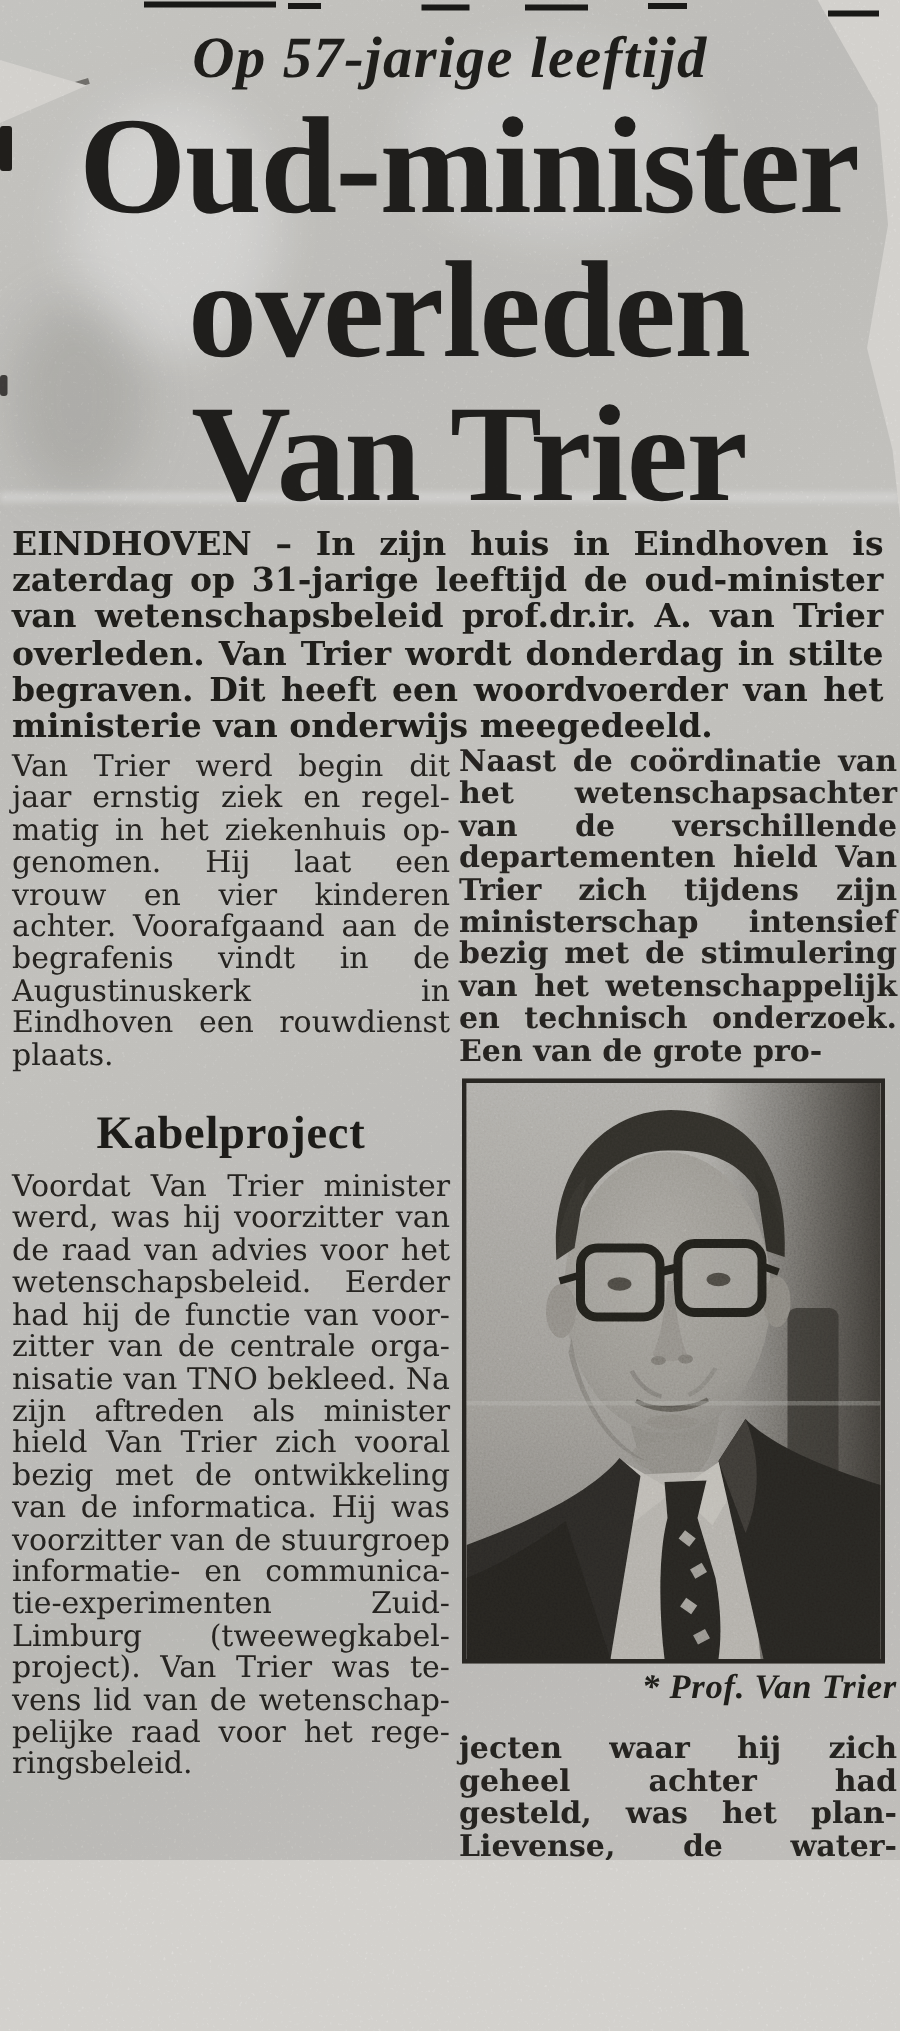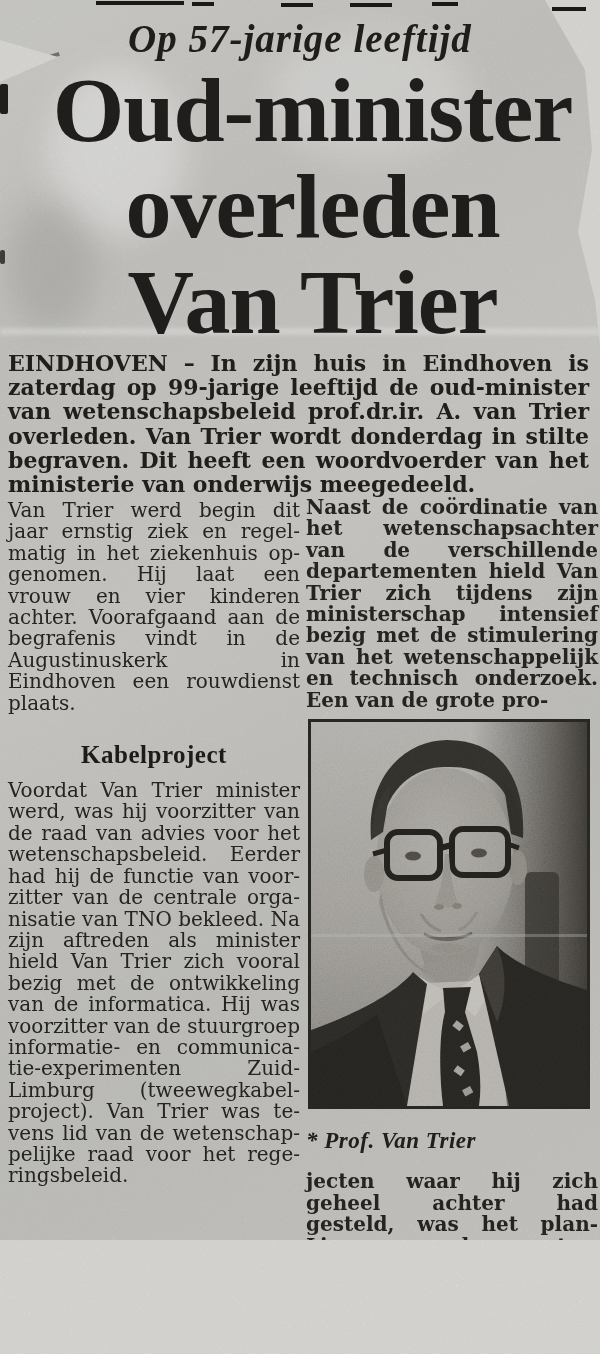--- a/index.html
+++ b/index.html
@@ -60,32 +60,32 @@
     position:absolute; width:292px;
     font-size:20px; line-height:21.4px; text-align:justify;
     color:#2b2925; hyphens:manual; -webkit-hyphens:manual;
   }
   .col p { margin-bottom:7px; }
   .col-left  { left:8px;  top:500px; }
   .col-right { left:306px; top:497px; font-weight:bold; }
   .col-left .bold { font-weight:bold; }
   .subhead {
     text-align:center; font-family:"Liberation Serif", serif; font-weight:bold;
-    font-size:25px; line-height:36px; margin:23px 0 7px; color:#21201c;
+    font-size:31px; line-height:36px; margin:23px 0 7px; color:#21201c;
     letter-spacing:.5px;
   }
   .photo-frame {
     margin:8px 0 0 2px; width:282px; height:390px;
     border:3px solid #2e2c28; background:#b3b0aa;
   }
   .photo-frame svg { display:block; width:276px; height:384px; }
   .caption {
-    margin-top:21px; font-family:"Liberation Serif", serif;
+    margin-top:5px; font-family:"Liberation Serif", serif;
     font-style:italic; font-weight:bold; font-size:23px;
-    text-align:left; color:#24231f; letter-spacing:.5px;
+    text-align:right; color:#24231f; letter-spacing:.5px;
   }
   .cont { margin-top:20px; }
 
   .noise { position:absolute; inset:0; z-index:40; pointer-events:none; }
 </style>
 </head>
 <body>
 
 <div id="stage">
 
@@ -105,21 +105,21 @@
     <div class="edge-mark m1"></div>
     <div class="edge-mark m2"></div>
 
     <div class="kicker">Op 57-jarige leeftijd</div>
     <h1 class="headline">
       <span class="hl">Oud-minister</span>
       <span class="hl">overleden</span>
       <span class="hl">Van Trier</span>
     </h1>
 
-    <p class="lede">EINDHOVEN – In zijn huis in Eindhoven is zater­dag op 99-jarige leeftijd de oud-minister van we­tenschapsbeleid prof.dr.ir. A. van Trier overleden. Van Trier wordt donderdag in stilte begraven. Dit heeft een woordvoerder van het ministerie van on­derwijs meegedeeld.</p>
+    <p class="lede">EINDHOVEN – In zijn huis in Eindhoven is zater­dag op 31-jarige leeftijd de oud-minister van we­tenschapsbeleid prof.dr.ir. A. van Trier overleden. Van Trier wordt donderdag in stilte begraven. Dit heeft een woordvoerder van het ministerie van on­derwijs meegedeeld.</p>
 
     <div class="col col-left">
       <p>Van Trier werd begin dit jaar ernstig ziek en regel­matig in het ziekenhuis op­genomen. Hij laat een vrouw en vier kinderen achter. Voorafgaand aan de begra­fenis vindt in de Augusti­nuskerk in Eindhoven een rouwdienst plaats.</p>
       <h2 class="subhead">Kabelproject</h2>
       <p>Voordat Van Trier minister werd, was hij voorzitter van de raad van advies voor het wetenschaps­beleid. Eerder had hij de functie van voor­zitter van de centrale orga­nisatie van TNO bekleed. Na zijn aftreden als minister hield Van Trier zich vooral bezig met de ontwikkeling van de informatica. Hij was voorzitter van de stuurgroep informatie- en communica­tie-experimenten Zuid-Limburg (tweewegkabel­project). Van Trier was te­vens lid van de wetenschap­pelijke raad voor het rege­ringsbeleid.</p>
     </div>
 
     <div class="col col-right">
       <p>Naast de coördinatie van het wetenschaps­achter van de verschillende departemen­ten hield Van Trier zich tij­dens zijn ministerschap in­tensief bezig met de stimu­lering van het wetenschap­pelijk en technisch onder­zoek. Een van de grote pro-</p>
 

